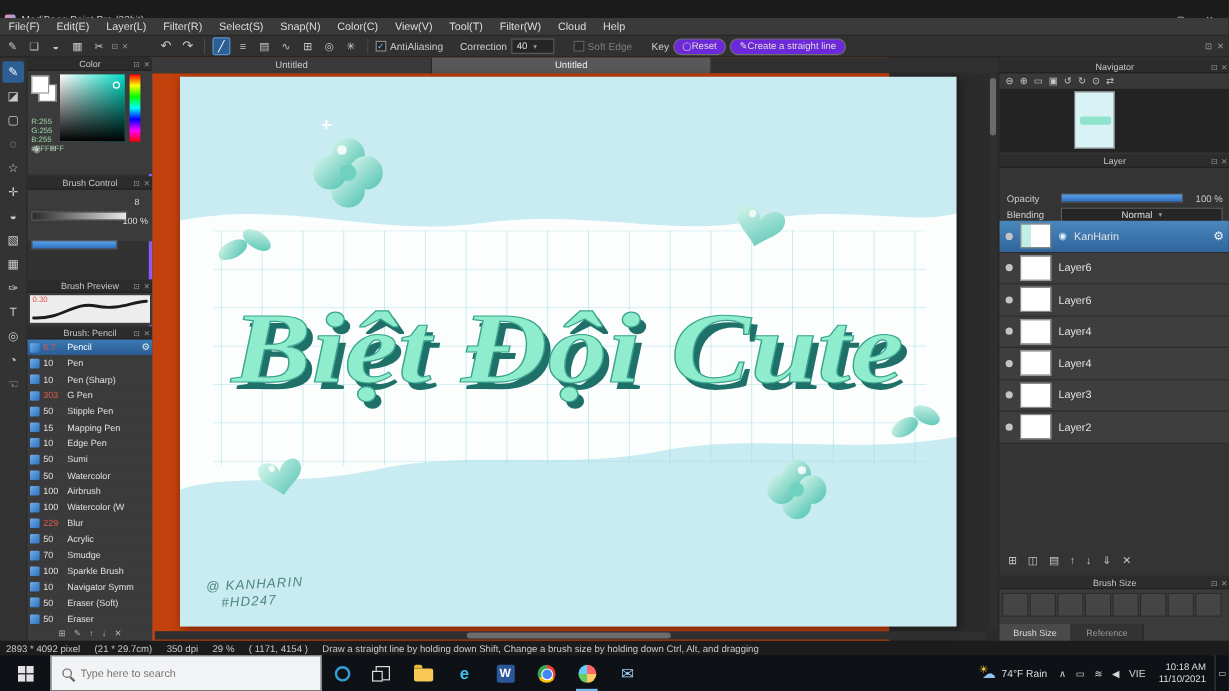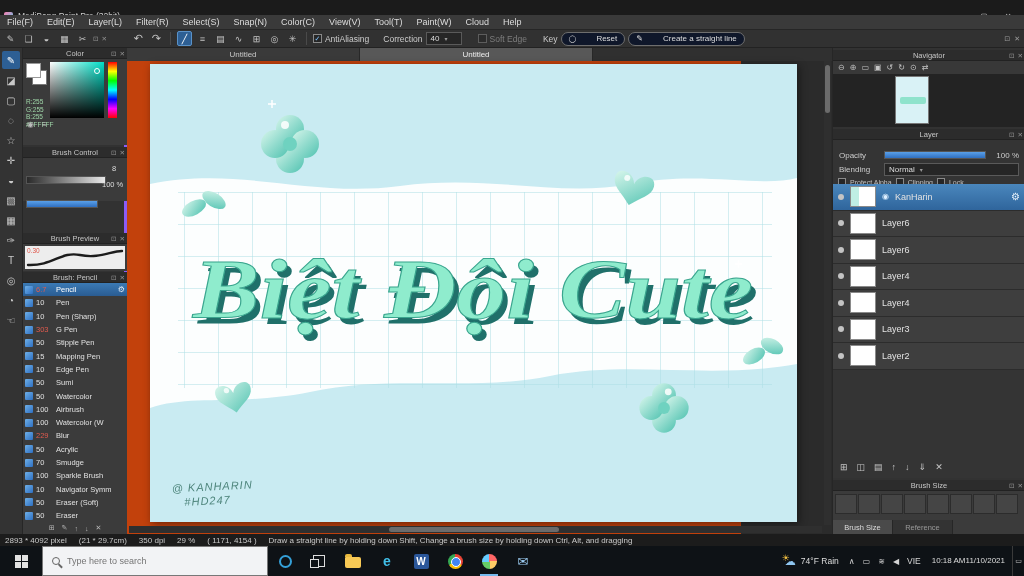--- a/index.html
+++ b/index.html
@@ -21,21 +21,21 @@
 
 
 #toolbar{position:absolute;left:0;top:30px;width:1024px;height:18px;background:#313131;border-bottom:1px solid #222;display:flex;align-items:center;padding-left:3px;gap:3px}
 .tbico{display:inline-flex;width:15px;height:15px;align-items:center;justify-content:center;font-size:9px;color:#c5c5c5;flex:none}
 .tbico.sel{background:#2d5f94;border:1px solid #5a92c8;border-radius:2px;color:#fff}
 .tblabel{font-size:8.5px;color:#ccc;white-space:nowrap}
 .tblabel.dim{color:#7d7d7d}
 .cbx{width:9px;height:9px;border:1px solid #8a8a8a;background:#262626;display:inline-flex;align-items:center;justify-content:center;font-size:7px;color:#7fc3ff;flex:none}
 .dd{height:13px;background:#262626;border:1px solid #5a5a5a;display:inline-flex;align-items:center;font-size:8px;color:#ddd;padding:0 4px;gap:5px;white-space:nowrap}
 .dd .car{font-size:6px;color:#999}
-.pill{height:14px;border:1px solid #6e6e6e;border-radius:7px;background:#0f172a;display:inline-flex;align-items:center;font-size:8px;color:#ddd;padding:0 7px;gap:20px;white-space:nowrap}
+.pill{height:14px;border:1px solid #6e6e6e;border-radius:7px;background:#6d28d9;display:inline-flex;align-items:center;font-size:8px;color:#ddd;padding:0 7px;gap:0;white-space:nowrap}
 .sp{flex:none}
 .vdiv{width:1px;height:13px;background:#222;border-right:1px solid #4a4a4a;margin:0 3px;flex:none}
 #tb-right{position:absolute;right:4px;top:0;height:18px;display:flex;align-items:center;gap:4px;font-size:7px;color:#9a9a9a}
 
 
 .panel{background:#3b3b3b;position:absolute}
 .phdr{height:11px;background:#2c2c2c;border-bottom:1px solid #222;display:flex;align-items:center;justify-content:center;font-size:7.5px;color:#c6c6c6;position:relative}
 .hico{position:absolute;right:2px;top:0;height:11px;display:flex;align-items:center;gap:3px;font-size:6.5px;color:#949494}
 
 
@@ -118,21 +118,21 @@
 .chrome{width:15px;height:15px;border-radius:50%;background:conic-gradient(#ea4335 0 120deg,#fbbc05 0 240deg,#34a853 0 360deg);position:relative}
 .chrome:after{content:"";position:absolute;left:3.5px;top:3.5px;width:8px;height:8px;border-radius:50%;background:#4285f4;border:1.5px solid #fff}
 .mdb{width:15px;height:15px;border-radius:50%;background:conic-gradient(#f66 0 90deg,#fc6 0 180deg,#6c6 0 270deg,#6cf 0 360deg)}
 .mailico{font-size:13px;color:#9ecff5}
 .tray{margin-left:auto;display:flex;align-items:center;height:30px}
 .trayitem{font-size:8.5px;padding:0 6px;display:flex;align-items:center;gap:4px;white-space:nowrap}
 .trayico{font-size:8px;color:#d5d5d5;padding:0 4px}
 .wicon{position:relative;width:15px;height:14px;flex:none}
 .wicon .sun{position:absolute;left:0;top:-1px;font-size:9px;color:#f5c242}
 .wicon .cloudg{position:absolute;left:3px;top:1px;font-size:11px;color:#8fc6f0}
-.clock{display:flex;flex-direction:row;align-items:flex-end;justify-content:center;font-size:8px;line-height:10px;padding:0 7px}
+.clock{display:flex;flex-direction:column;align-items:flex-end;justify-content:center;font-size:8px;line-height:10px;padding:0 7px}
 .notifbar{width:12px;height:30px;border-left:1px solid #3a3a3a;display:flex;align-items:center;justify-content:center;font-size:7px;color:#ccc}
 </style>
 </head>
 <body>
 
 <div id="titlebar">
   <span class="appicon"></span>
   <span class="ttext">MediBang Paint Pro (32bit)</span>
   <span class="wctrls">
     <span class="wc">–</span>
@@ -144,21 +144,21 @@
 <div id="menubar">
   <span class="mitem">File(F)</span>
   <span class="mitem">Edit(E)</span>
   <span class="mitem">Layer(L)</span>
   <span class="mitem">Filter(R)</span>
   <span class="mitem">Select(S)</span>
   <span class="mitem">Snap(N)</span>
   <span class="mitem">Color(C)</span>
   <span class="mitem">View(V)</span>
   <span class="mitem">Tool(T)</span>
-  <span class="mitem">Paint(W)</span>
+  <span class="mitem">Filter(W)</span>
   <span class="mitem">Cloud</span>
   <span class="mitem">Help</span>
 </div>
 
 <div id="toolbar">
   <span class="tbico">✎</span>
   <span class="tbico">❏</span>
   <span class="tbico">◒</span>
   <span class="tbico">▦</span>
   <span class="tbico">✂</span>
@@ -492,30 +492,30 @@
   </div>
 
   <div class="panel" style="left:0;top:81px;width:192px;height:349px;background:#343434">
     <div class="phdr">
       <span>Layer</span>
       <span class="hico">
           <span>⊡</span>
           <span>✕</span>
         </span>
     </div>
-    <div class="prow" style="margin-top:8px">
+    <div class="prow" style="margin-top:18px">
       <span class="lbl">Opacity</span>
       <div class="slider" style="flex:1;height:8px">
           <span class="sfillblue" style="width:100%"></span>
         </div>
       <span class="val">100 %</span>
     </div>
     <div class="prow">
       <span class="lbl">Blending</span>
-      <span class="dd" style="flex:1;justify-content:flex-start">
+      <span class="dd" style="flex:1;justify-content:center">
         <span>Normal</span>
         <span class="car">▾</span>
       </span>
     </div>
     <div class="checksrow">
       <span class="cbx" style="width:8px;height:8px"></span>
       <span>Protect Alpha</span>
       <span class="cbx" style="width:8px;height:8px"></span>
       <span>Clipping</span>
       <span class="cbx" style="width:8px;height:8px"></span>

